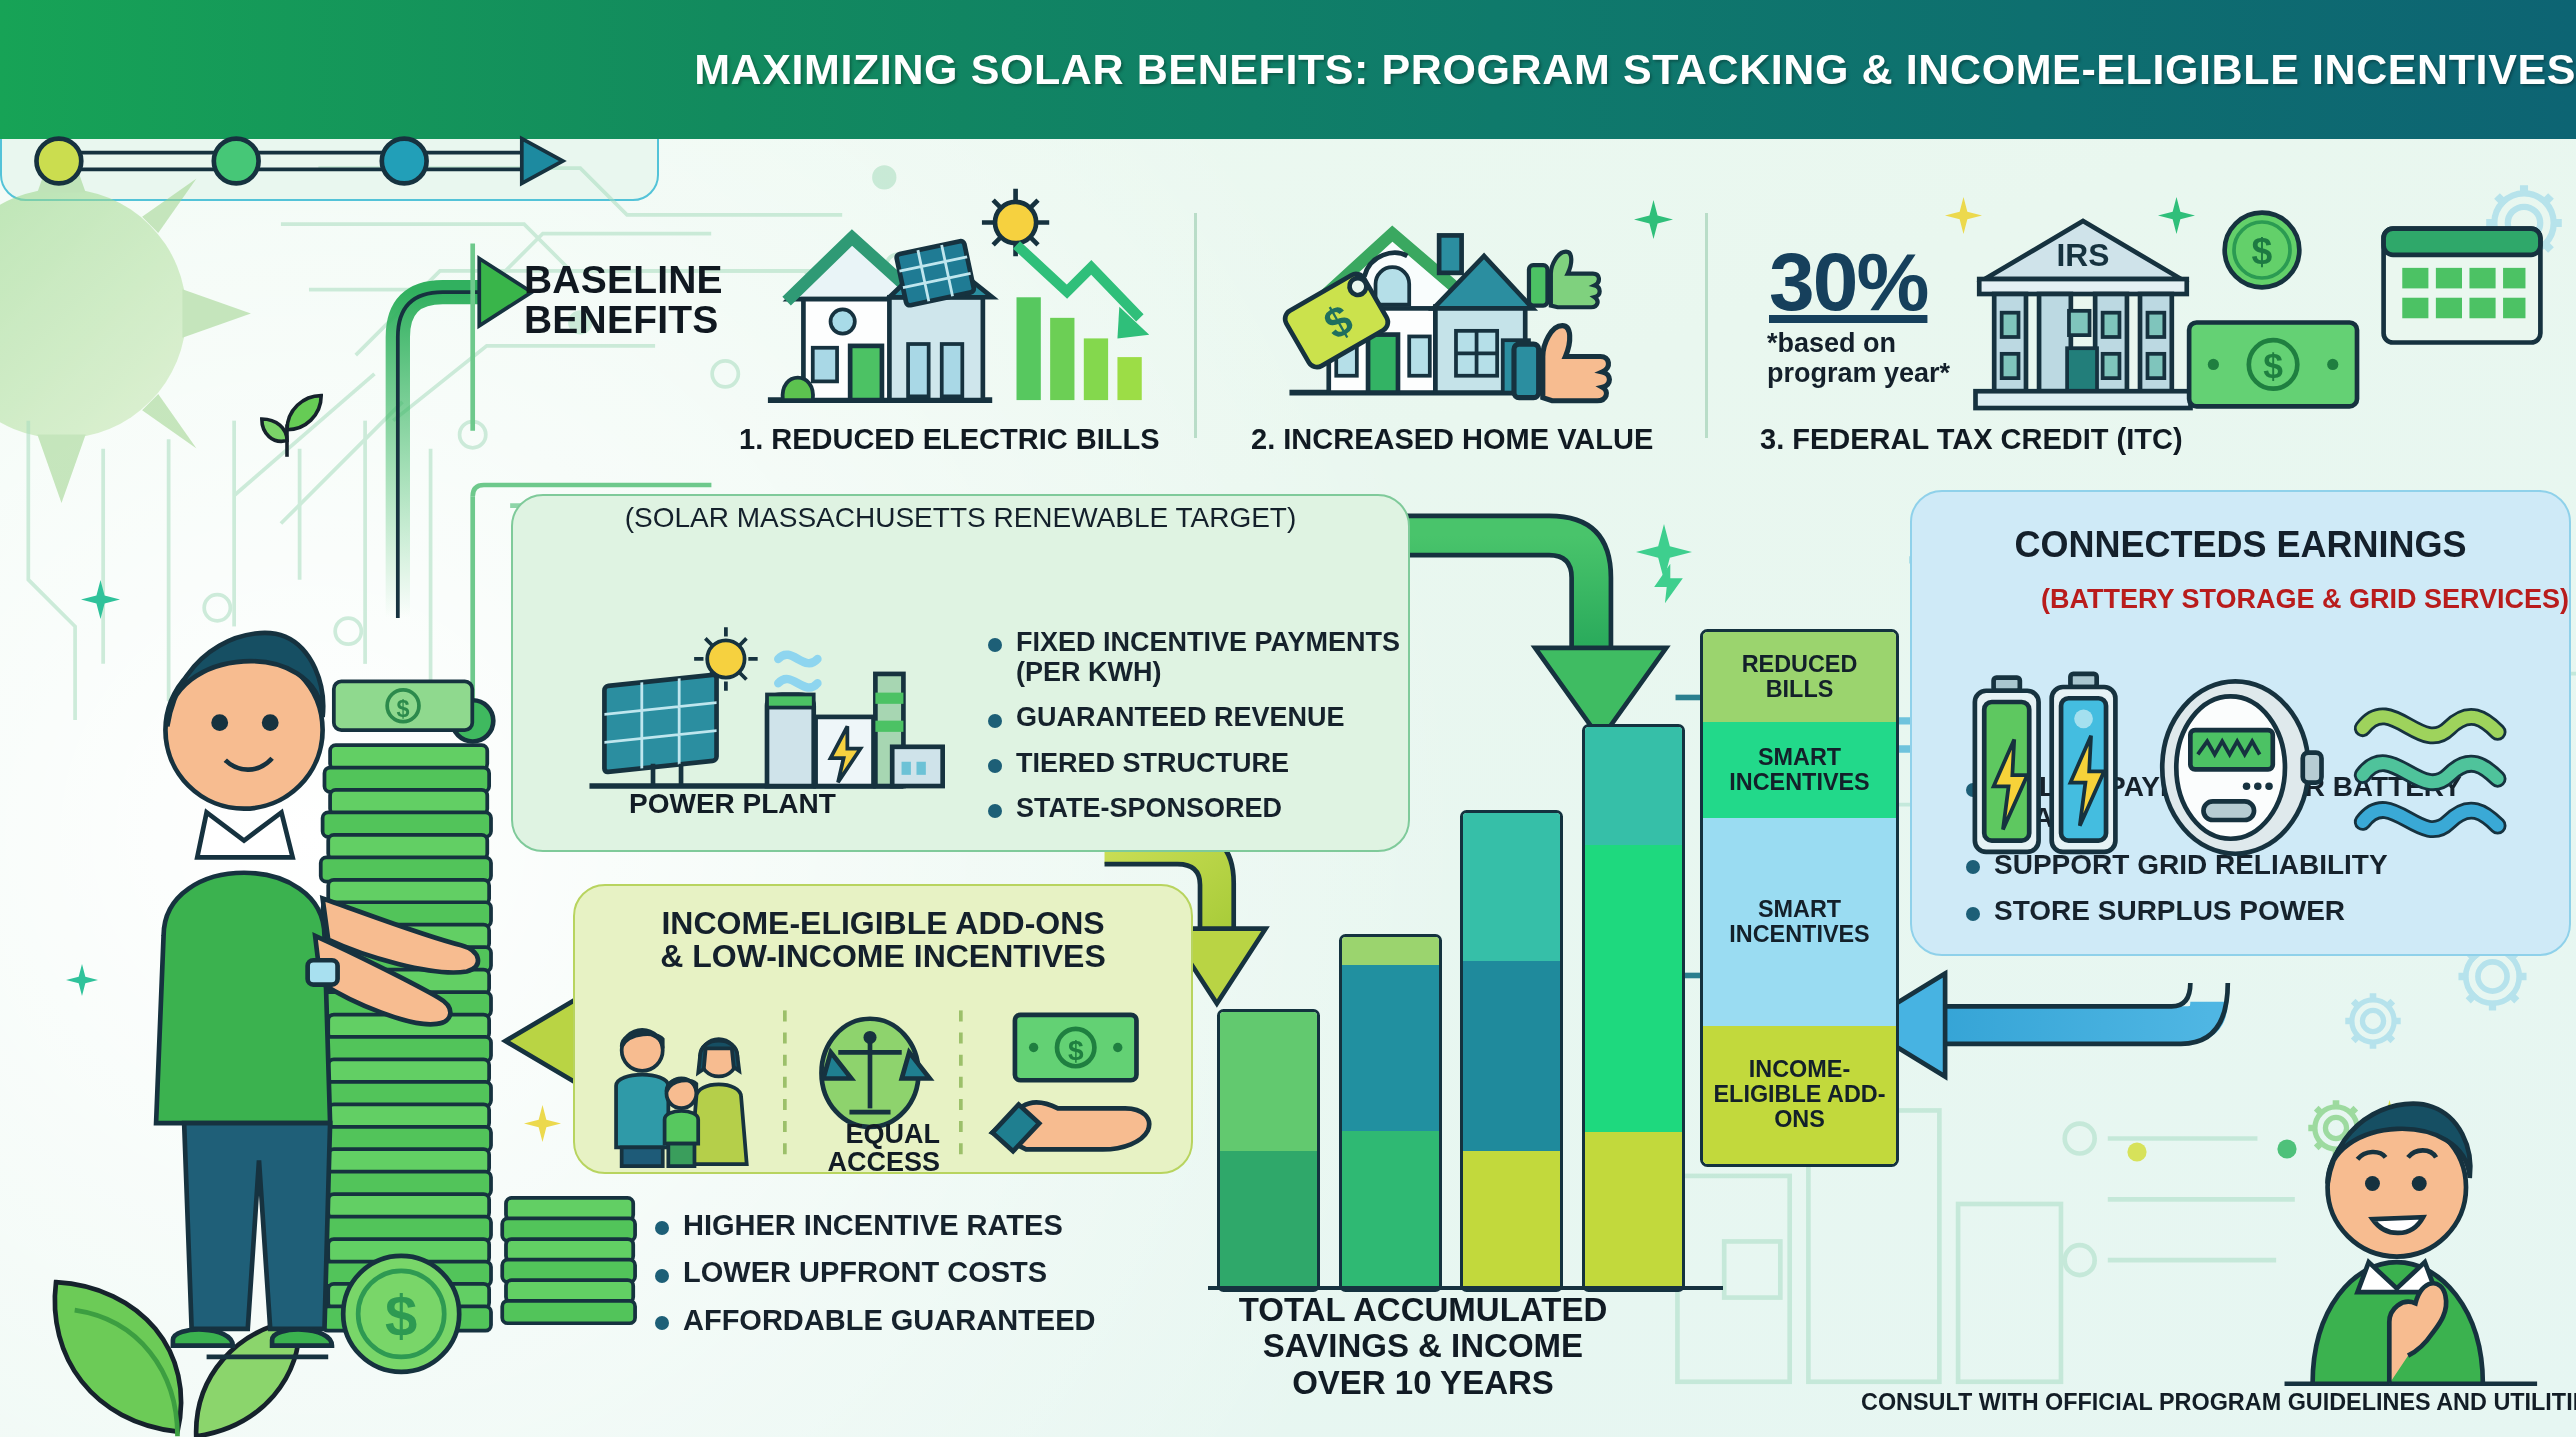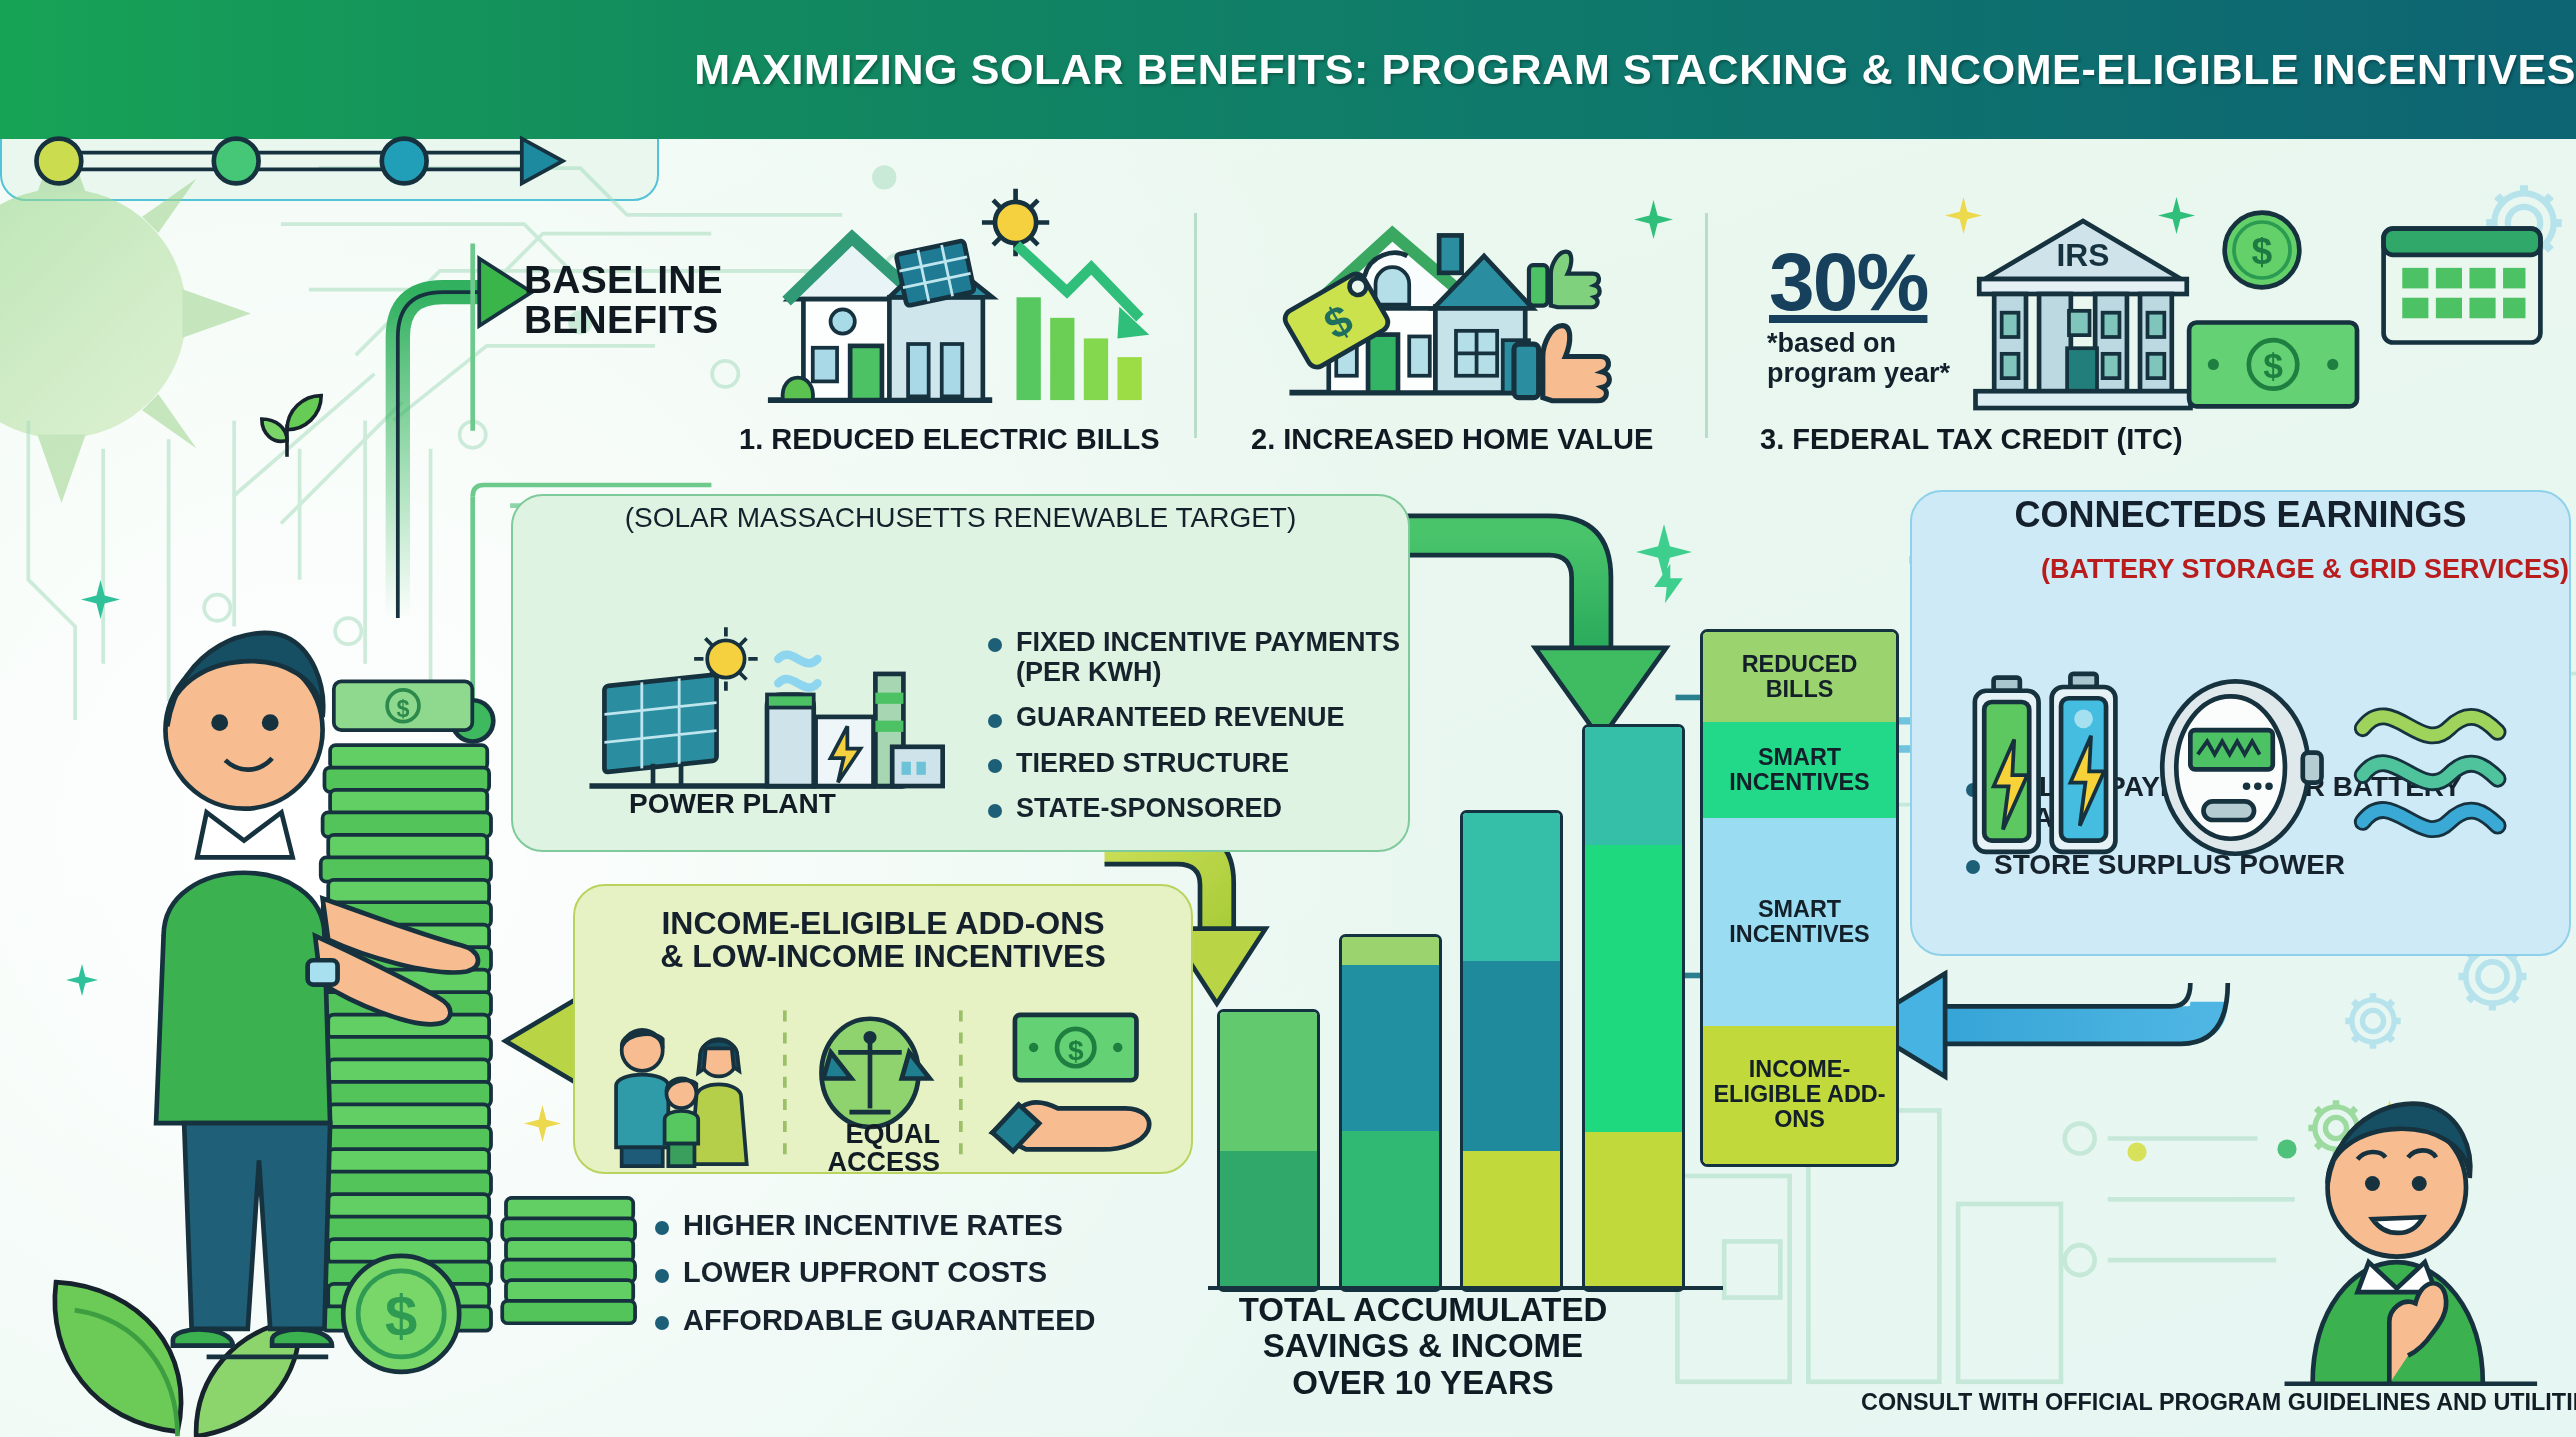--- a/index.html
+++ b/index.html
@@ -56,21 +56,21 @@
 
   
   .income{left:573px;top:884px;width:620px;height:290px;background:#e7f2c4;
     border:2.8px solid #b8d45f;}
   .income .panel-title{font-size:32px;padding-top:20.6px;}
   .income-bullets{position:absolute;left:646px;top:1209px;font-size:29px;width:524px;}
 
   
   .conn{left:1910px;top:490px;width:661px;height:466px;background:#cfeaf7;
     border:2.8px solid #8fd1ea;}
-  .conn .panel-title{font-size:36px;padding-top:4px;}
+  .conn .panel-title{font-size:36px;padding-top:34px;}
   .conn .panel-sub{font-size:27px;font-weight:bold;color:#b91c1c;text-align:right;margin-top:21px;}
   .conn .bullets{position:absolute;left:45px;top:279px;font-size:28px;width:580px;}
 
   
   .realize{left:1685px;top:1196px;width:655px;height:197px;background:#e9f7ef;
     border:2.8px solid #53c3d8;border-radius:26px;}
   .realize .rtitle{font-size:32px;font-weight:bold;color:#111b24;line-height:1.1;
     padding:20.6px 0 0 30px;}
 
   
@@ -558,20 +558,21 @@
     <li>HIGHER INCENTIVE RATES</li>
     <li>LOWER UPFRONT COSTS</li>
     <li>AFFORDABLE GUARANTEED</li>
   </ul>
 
   <div class="panel conn">
     <div class="panel-title">CONNECTEDS EARNINGS</div>
     <div class="panel-sub">(BATTERY STORAGE &amp; GRID SERVICES)</div>
     <ul class="bullets">
       <li>UTILITY PAYMENTS FOR BATTERY USAGE</li>
+      <li>SUPPORT GRID RELIABILITY</li>
       <li>STORE SURPLUS POWER</li>
     </ul>
   </div>
   <svg style="position:absolute;left:1973px;top:670px;width:534px;height:197px" viewBox="0 0 570 210">
     <g stroke="#16323f" stroke-width="5">
       <rect x="22" y="8" width="28" height="14" rx="3" fill="#a9c6cf"></rect>
       <rect x="2" y="22" width="68" height="172" rx="12" fill="#e6f2f5"></rect>
       <rect x="12" y="34" width="48" height="148" rx="8" fill="#5ec860"></rect>
       <rect x="104" y="4" width="28" height="14" rx="3" fill="#a9c6cf"></rect>
       <rect x="84" y="18" width="68" height="176" rx="12" fill="#e6f2f5"></rect>

